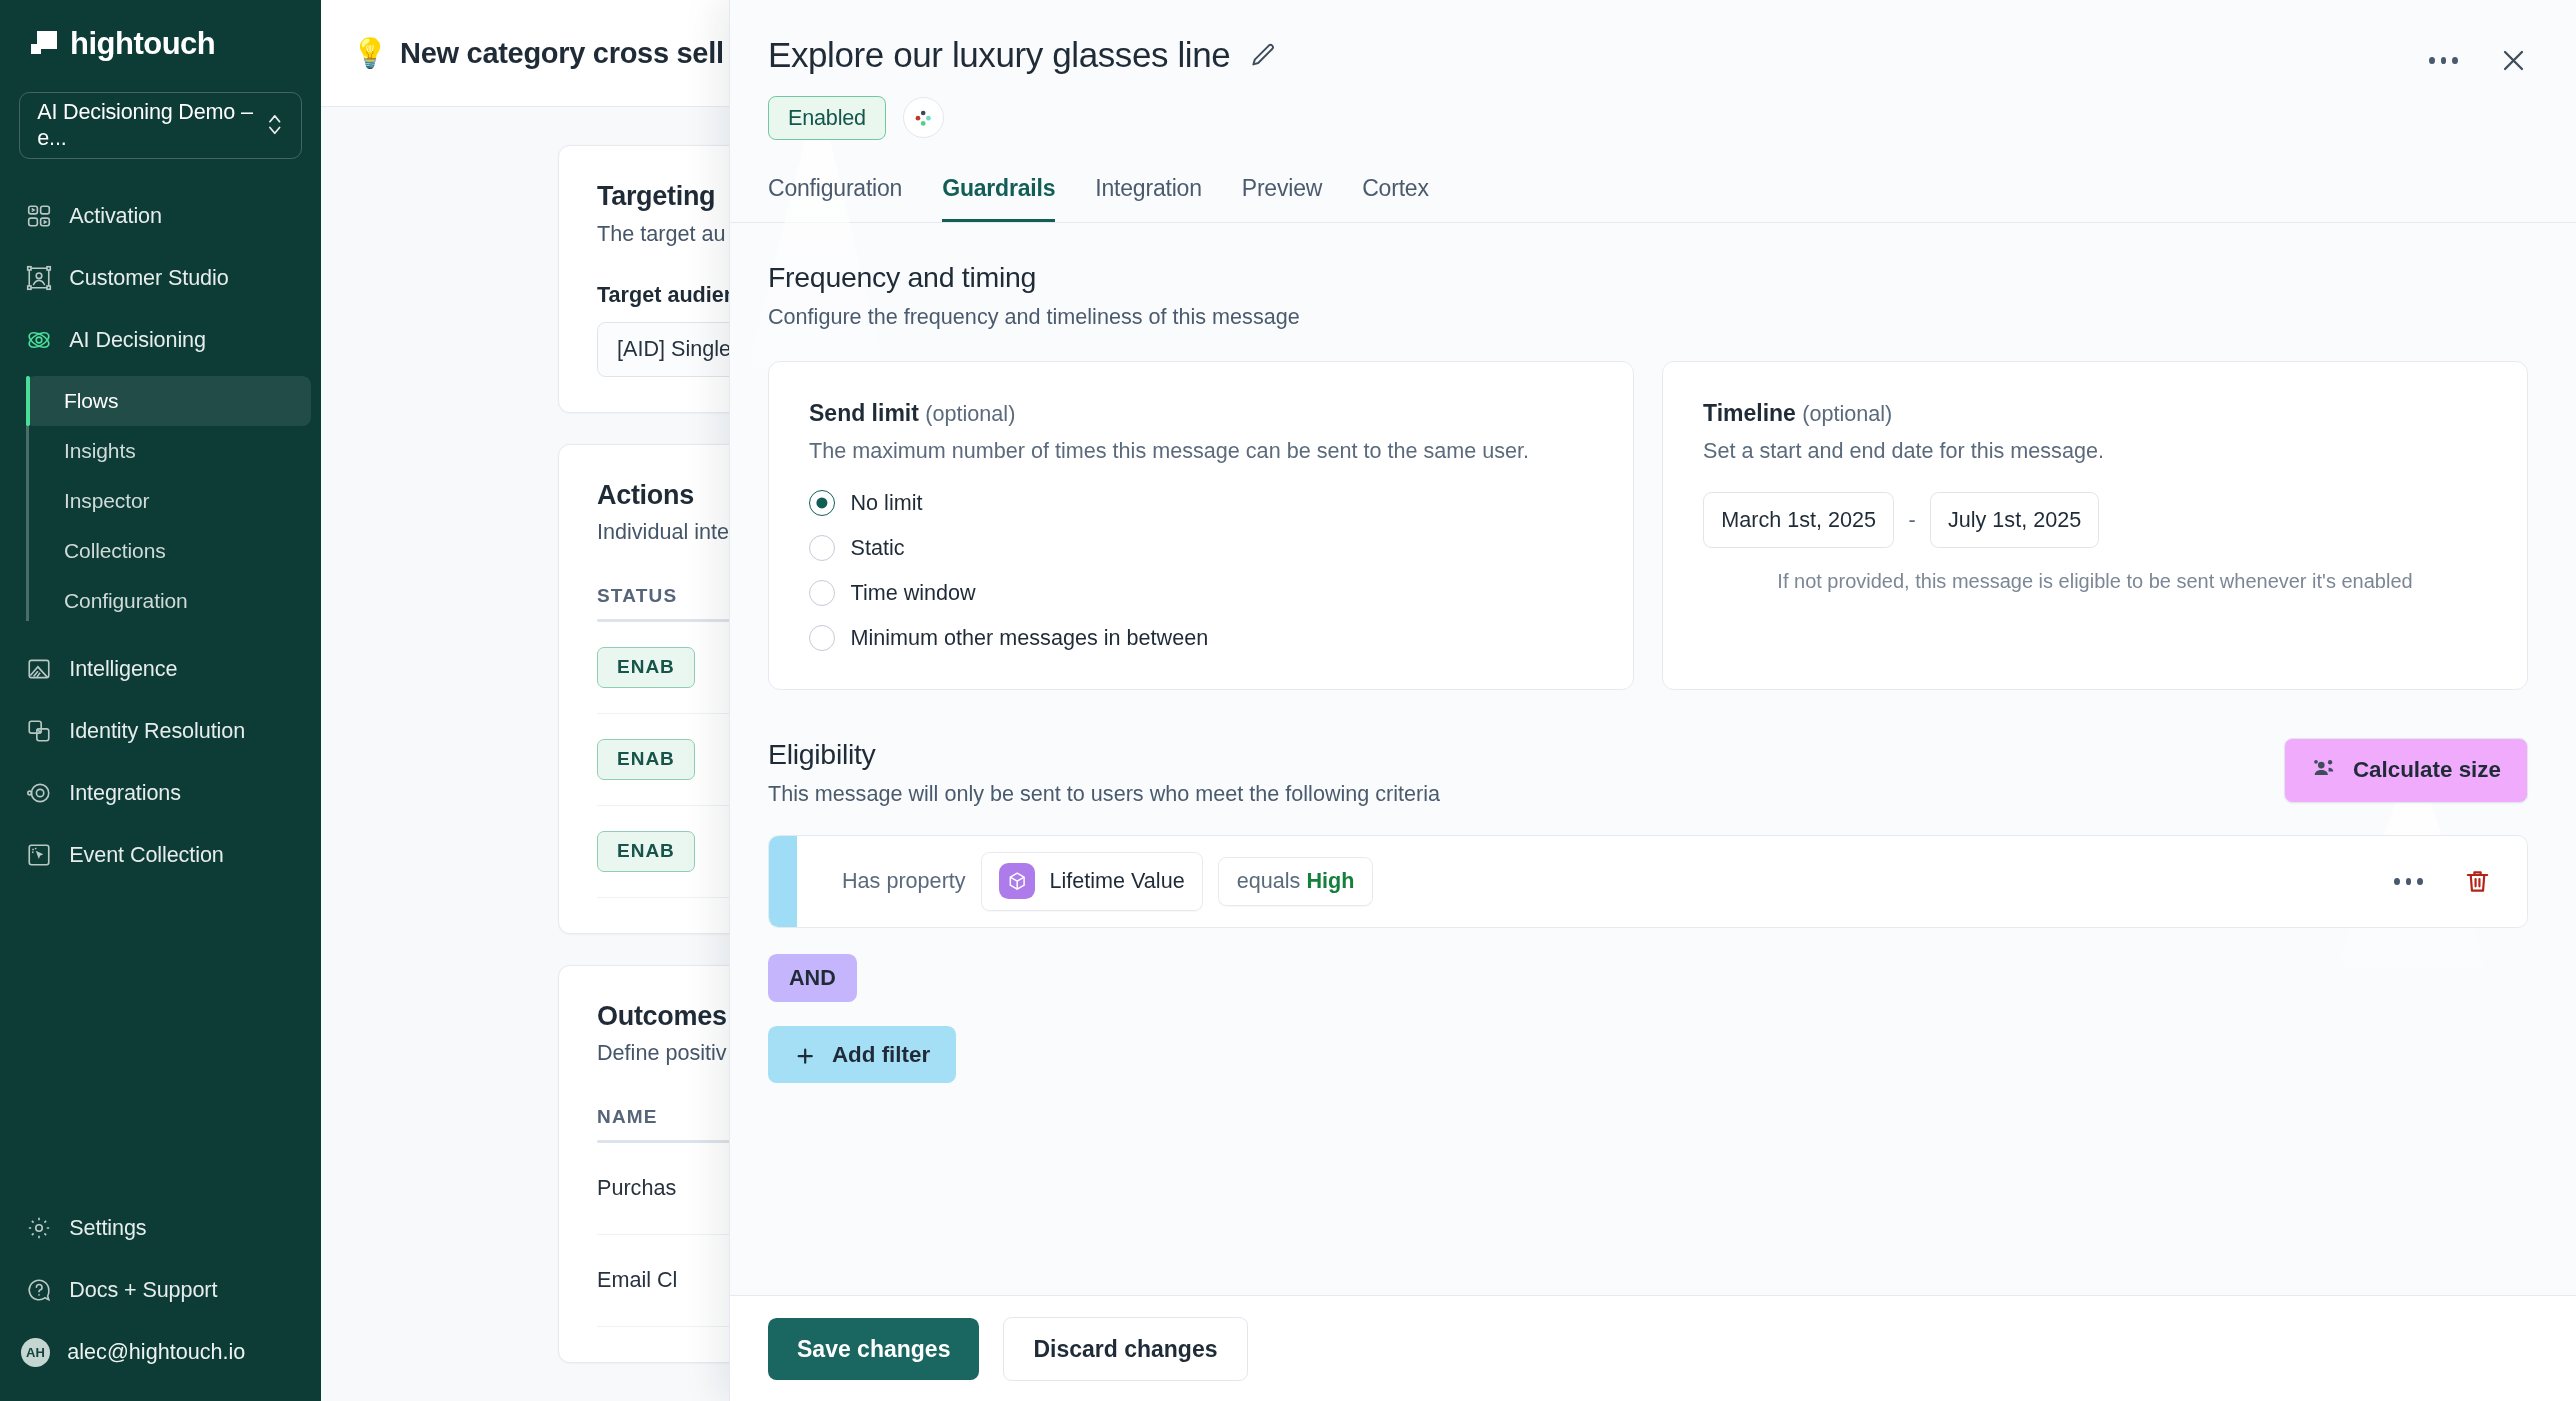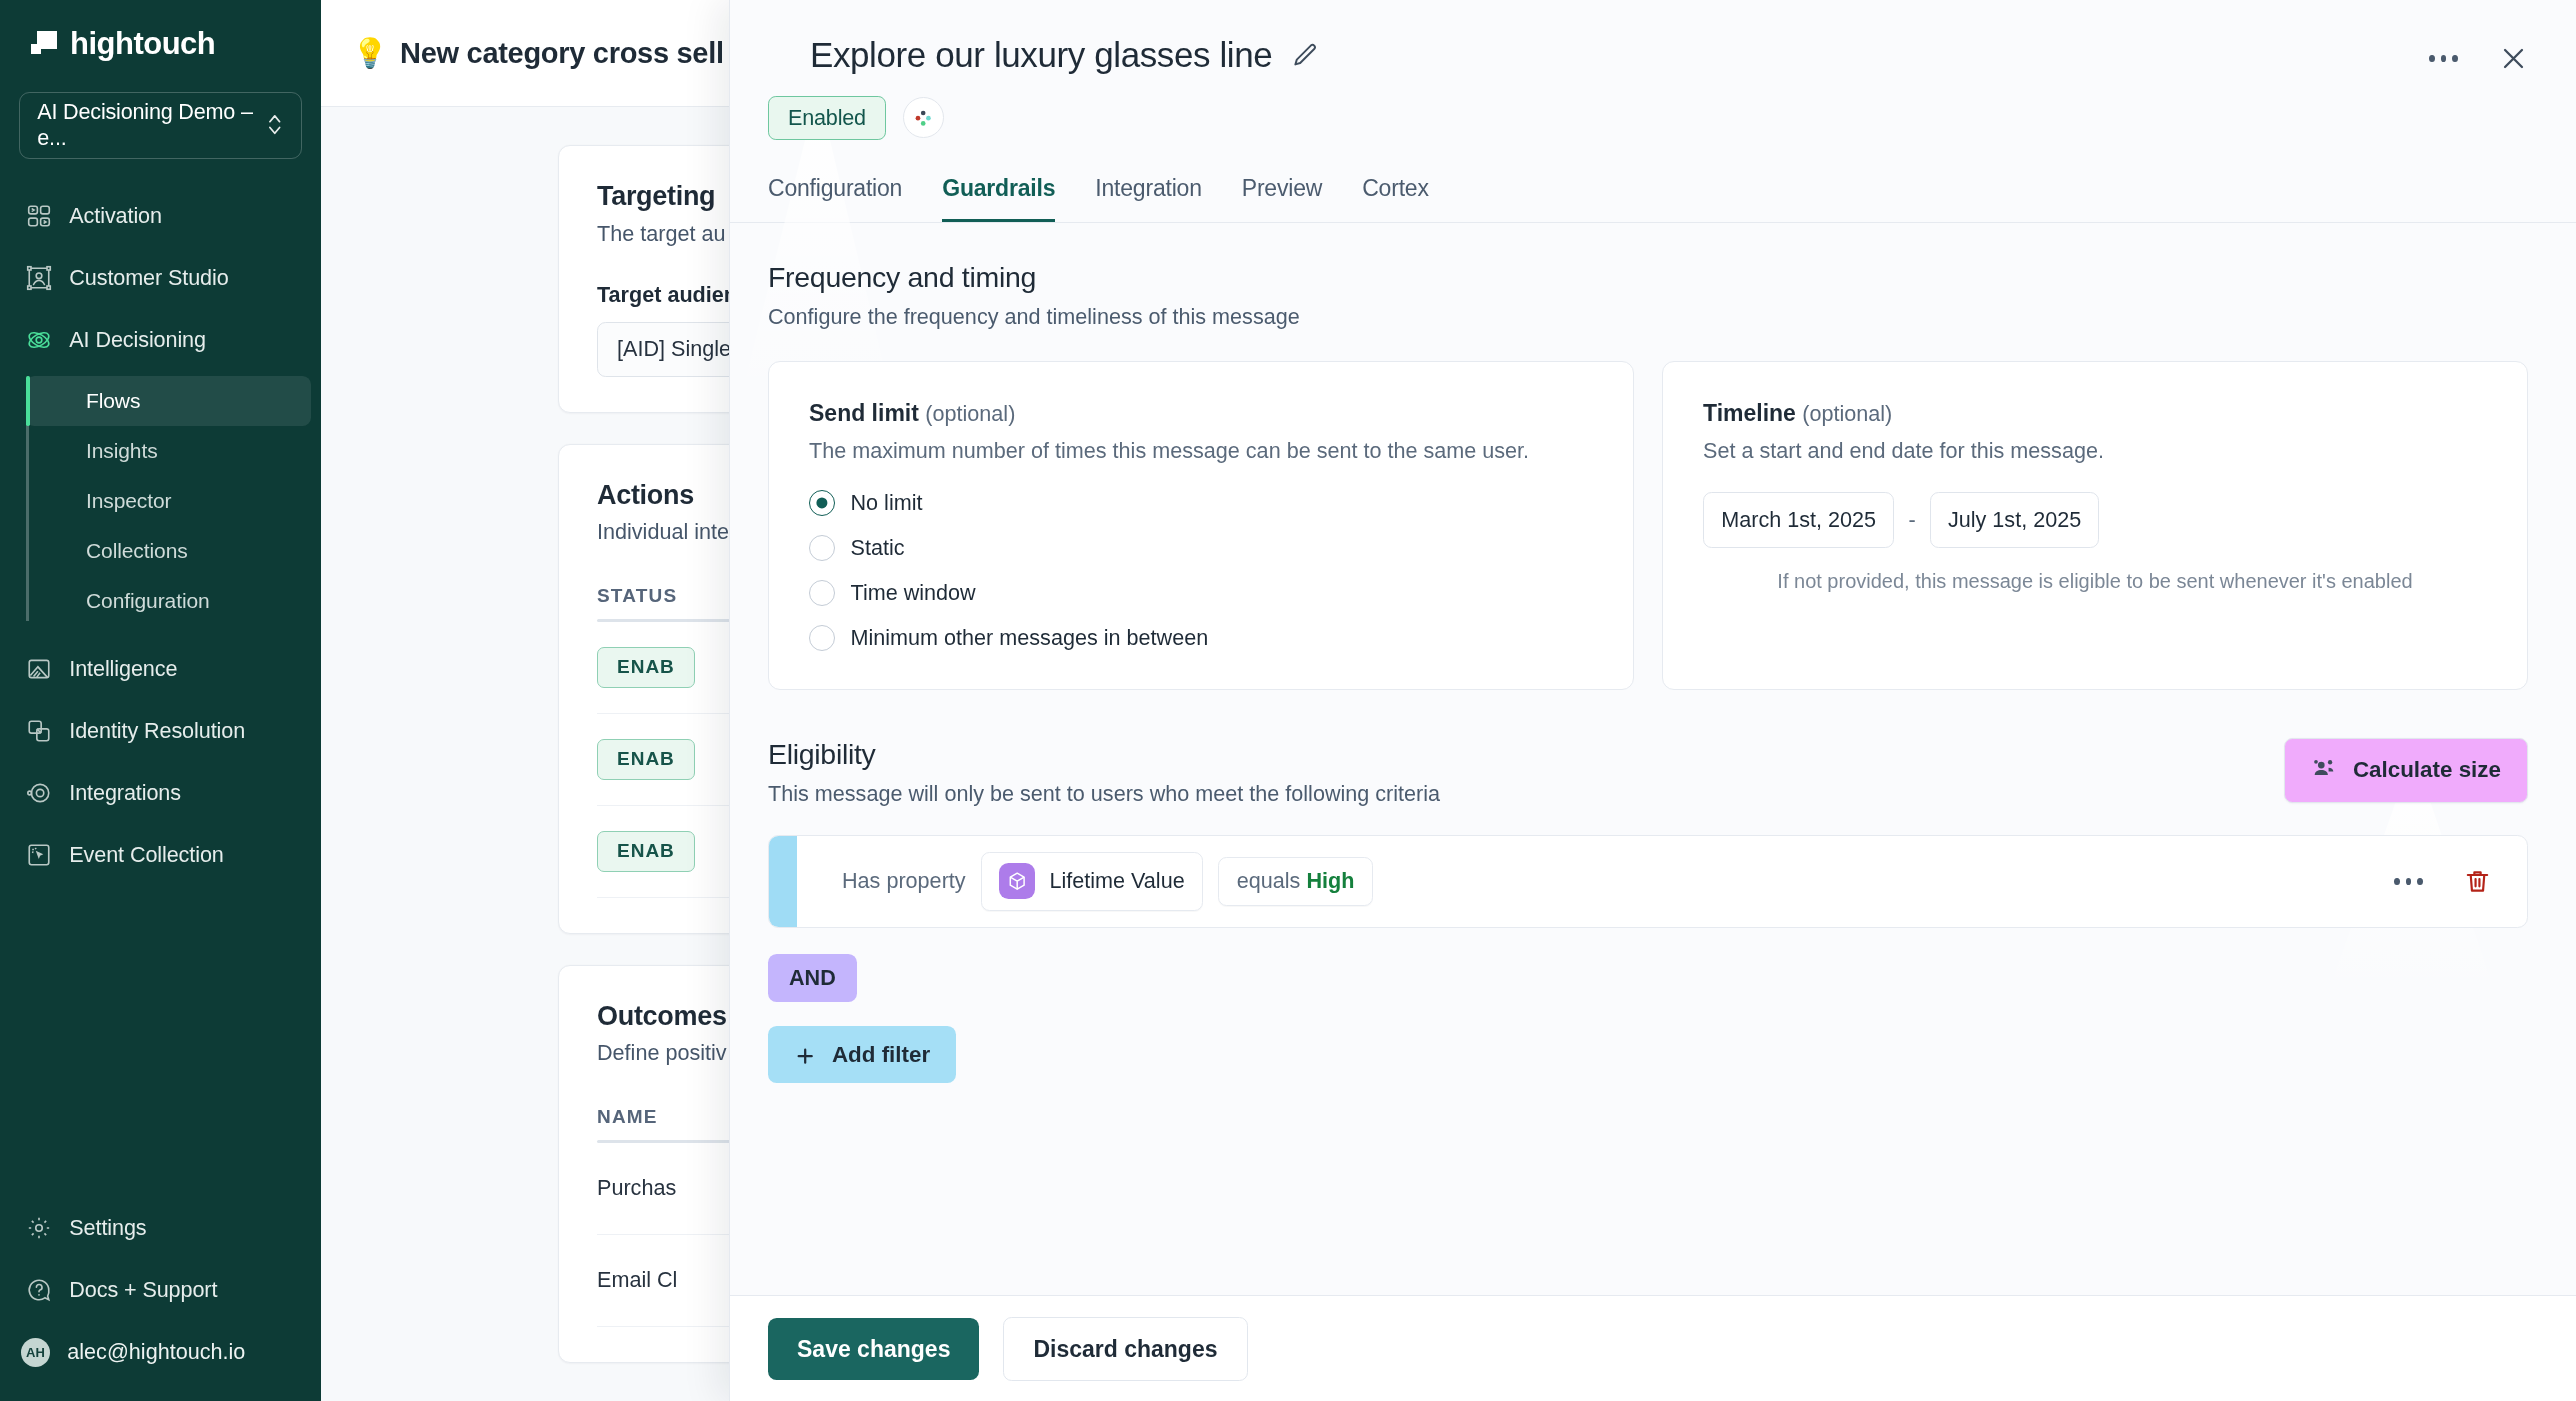--- a/index.html
+++ b/index.html
@@ -42,21 +42,21 @@
   }
   .nav-item .ic { width: 26px; height: 26px; flex: 0 0 26px; display: flex; align-items: center; justify-content: center; }
   .nav-item .ic svg { width: 26px; height: 26px; display: block; }
   .subnav { position: relative; padding-left: 26px; margin: 5.2px 0 12px 0; }
   .subnav::before {
     content: ""; position: absolute; left: 26px; top: 3.5px; bottom: 5.2px;
     width: 2.6px; background: rgba(255,255,255,0.26);
   }
   .sub-item {
     position: relative; height: 50px; display: flex; align-items: center;
-    margin: 0 10.4px 0 0; padding-left: 60px; border-radius: 8.6px;
+    margin: 0 10.4px 0 0; padding-left: 38px; border-radius: 8.6px;
     color: #cfdbd9; font-size: 21px; cursor: pointer; letter-spacing: -0.1px;
   }
   .sub-item.active { background: rgba(255,255,255,0.09); color: #ffffff; }
   .sub-item.active::before {
     content: ""; position: absolute; left: 0px; top: 0; bottom: 0; width: 3.5px;
     background: #4ade9a; border-radius: 1.7px;
   }
   .sb-bottom { padding-bottom: 19px; }
   .user-row { display: flex; align-items: center; gap: 17.3px; padding: 0 19px 0 21px; height: 62px; cursor: pointer; }
   .avatar {
@@ -108,21 +108,21 @@
     width: 1847px; height: 1402px; background: #fafbfd;
     border-left: 0.9px solid #e5e9ef;
     box-shadow: -12px 0 35px rgba(16,24,40,0.08);
     z-index: 5; display: flex; flex-direction: column;
   }
   .spotlight {
     position: absolute; pointer-events: none; z-index: 0;
     background: linear-gradient(to bottom, rgba(255,255,255,0.95), rgba(255,255,255,0));
   }
   .drawer-head { position: relative; padding: 35px 48px 0 38px; z-index: 1; }
-  .dh-top { display: flex; align-items: center; justify-content: space-between; margin-left: 42px; }
+  .dh-top { display: flex; align-items: flex-end; justify-content: space-between; }
   .dh-titlewrap { display: flex; align-items: center; gap: 19px; }
   .dh-title { font-size: 35px; font-weight: 400; color: #1f2b37; letter-spacing: -0.4px; }
   .icon-btn { background: none; border: none; cursor: pointer; display: flex; align-items: center; justify-content: center; padding: 0; }
   .pencil { width: 29px; height: 29px; }
   .dh-actions { display: flex; align-items: center; gap: 41px; padding-top: 7px; }
   .dots { width: 29px; height: 8.6px; display: flex; gap: 6px; align-items: center; }
   .dots i { width: 7px; height: 7px; background: #4a5a6d; border-radius: 50%; display: block; }
   .close-x { width: 29px; height: 29px; }
 
   .dh-badges { display: flex; align-items: center; gap: 17.3px; margin-top: 21px; }

